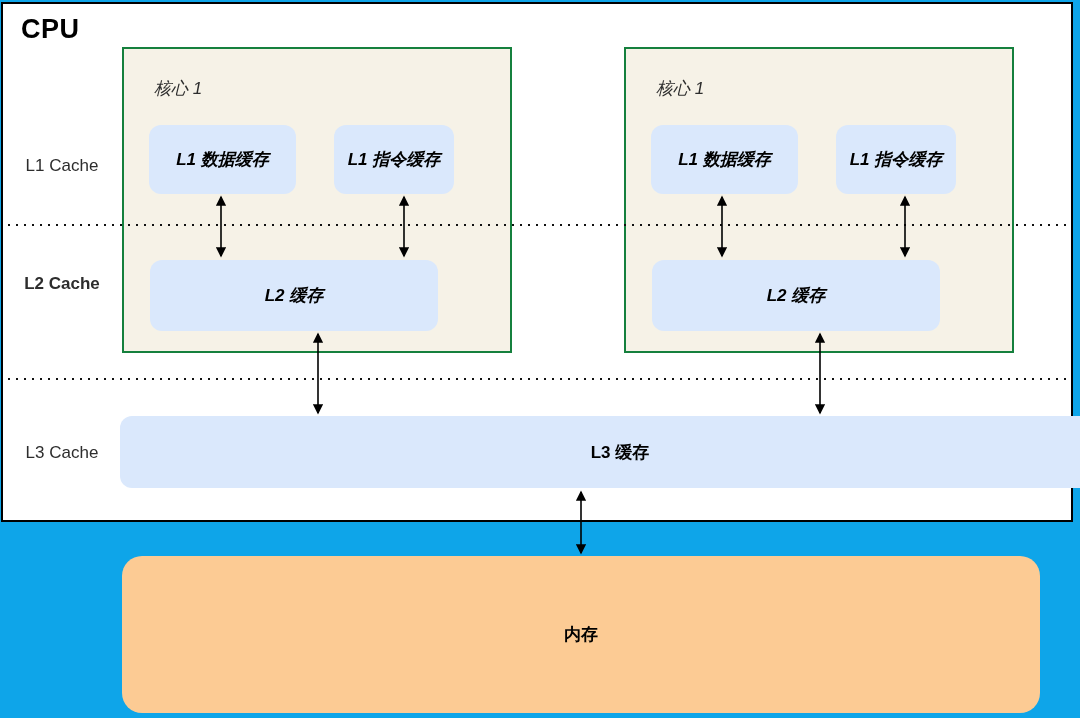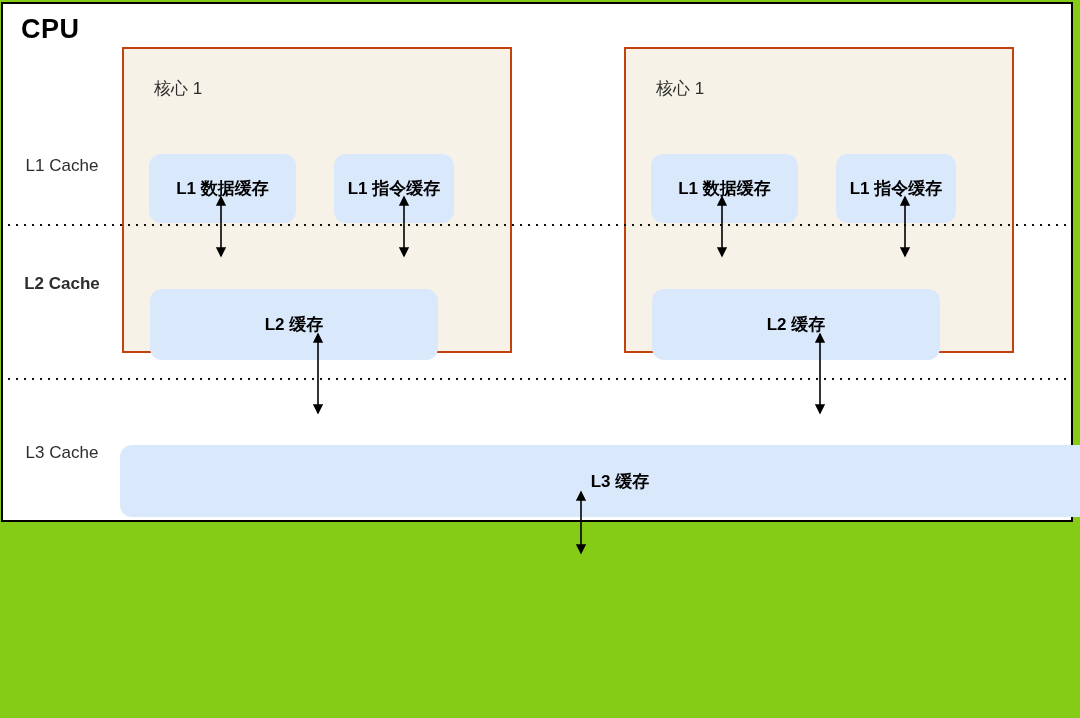--- a/index.html
+++ b/index.html
@@ -5,21 +5,21 @@
   html, body {
     margin: 0;
     padding: 0;
     background: #ffffff;
     font-family: "Liberation Sans", "DejaVu Sans", sans-serif;
   }
   .canvas {
     position: relative;
     width: 1080px;
     height: 718px;
-    background: #84cc16;
+    background: #0ea5e9;
     overflow: hidden;
   }
   
   .cpu-box {
     position: absolute;
     left: 1px;
     top: 2px;
     width: 1072px;
     height: 520px;
     border: 2px solid #000000;
@@ -50,23 +50,24 @@
   .row-label.l1 { top: 156px; }
   .row-label.l2 { top: 274px; font-weight: bold; }
   .row-label.l3 { top: 443px; }
   
   .core {
     position: absolute;
     top: 47px;
     width: 390px;
     height: 306px;
     background: #F6F2E7;
-    border: 2px solid #c2410c;
+    border: 2px solid #15803d;
     box-sizing: border-box;
     z-index: 2;
+    font-style: italic;
   }
   .core.core-1 { left: 122px; }
   .core.core-2 { left: 624px; }
   .core-title {
     position: absolute;
     left: 30px;
     top: 28px;
     font-size: 17px;
     color: #2d2d2d;
   }
@@ -76,21 +77,20 @@
     background: #DAE8FC;
     border-radius: 12px;
     display: flex;
     align-items: center;
     justify-content: center;
     font-size: 17px;
     font-weight: bold;
     color: #000000;
     box-sizing: border-box;
     text-align: center;
-    margin-top: 29px;
   }
   .l1-data  { left: 25px;  top: 76px;  width: 147px; height: 69px; }
   .l1-instr { left: 210px; top: 76px;  width: 120px; height: 69px; }
   .l2-cache { left: 26px;  top: 211px; width: 288px; height: 71px; }
   .l3-cache {
     left: 120px; top: 416px; width: 1000px; height: 72px;
     position: absolute; z-index: 2;
   }
   
   .memory-box {
@@ -152,20 +152,21 @@
 
   <div class="core core-2">
     <div class="core-title">核心 1</div>
     <div class="cache-box l1-data">L1 数据缓存</div>
     <div class="cache-box l1-instr">L1 指令缓存</div>
     <div class="cache-box l2-cache">L2 缓存</div>
   </div>
 
   <div class="cache-box l3-cache">L3 缓存</div>
 
+  <div class="memory-box">内存</div>
 
   <div class="dotted-line sep-1"></div>
   <div class="dotted-line sep-2"></div>
 
   <svg class="arrows" viewBox="0 0 1080 718" xmlns="http://www.w3.org/2000/svg">
     <defs>
       <marker id="ah" viewBox="0 0 10 10" refX="8.5" refY="5" markerWidth="6.5" markerHeight="6.5" orient="auto-start-reverse">
         <path d="M0,0 L10,5 L0,10 z" fill="#000000"></path>
       </marker>
     </defs>

